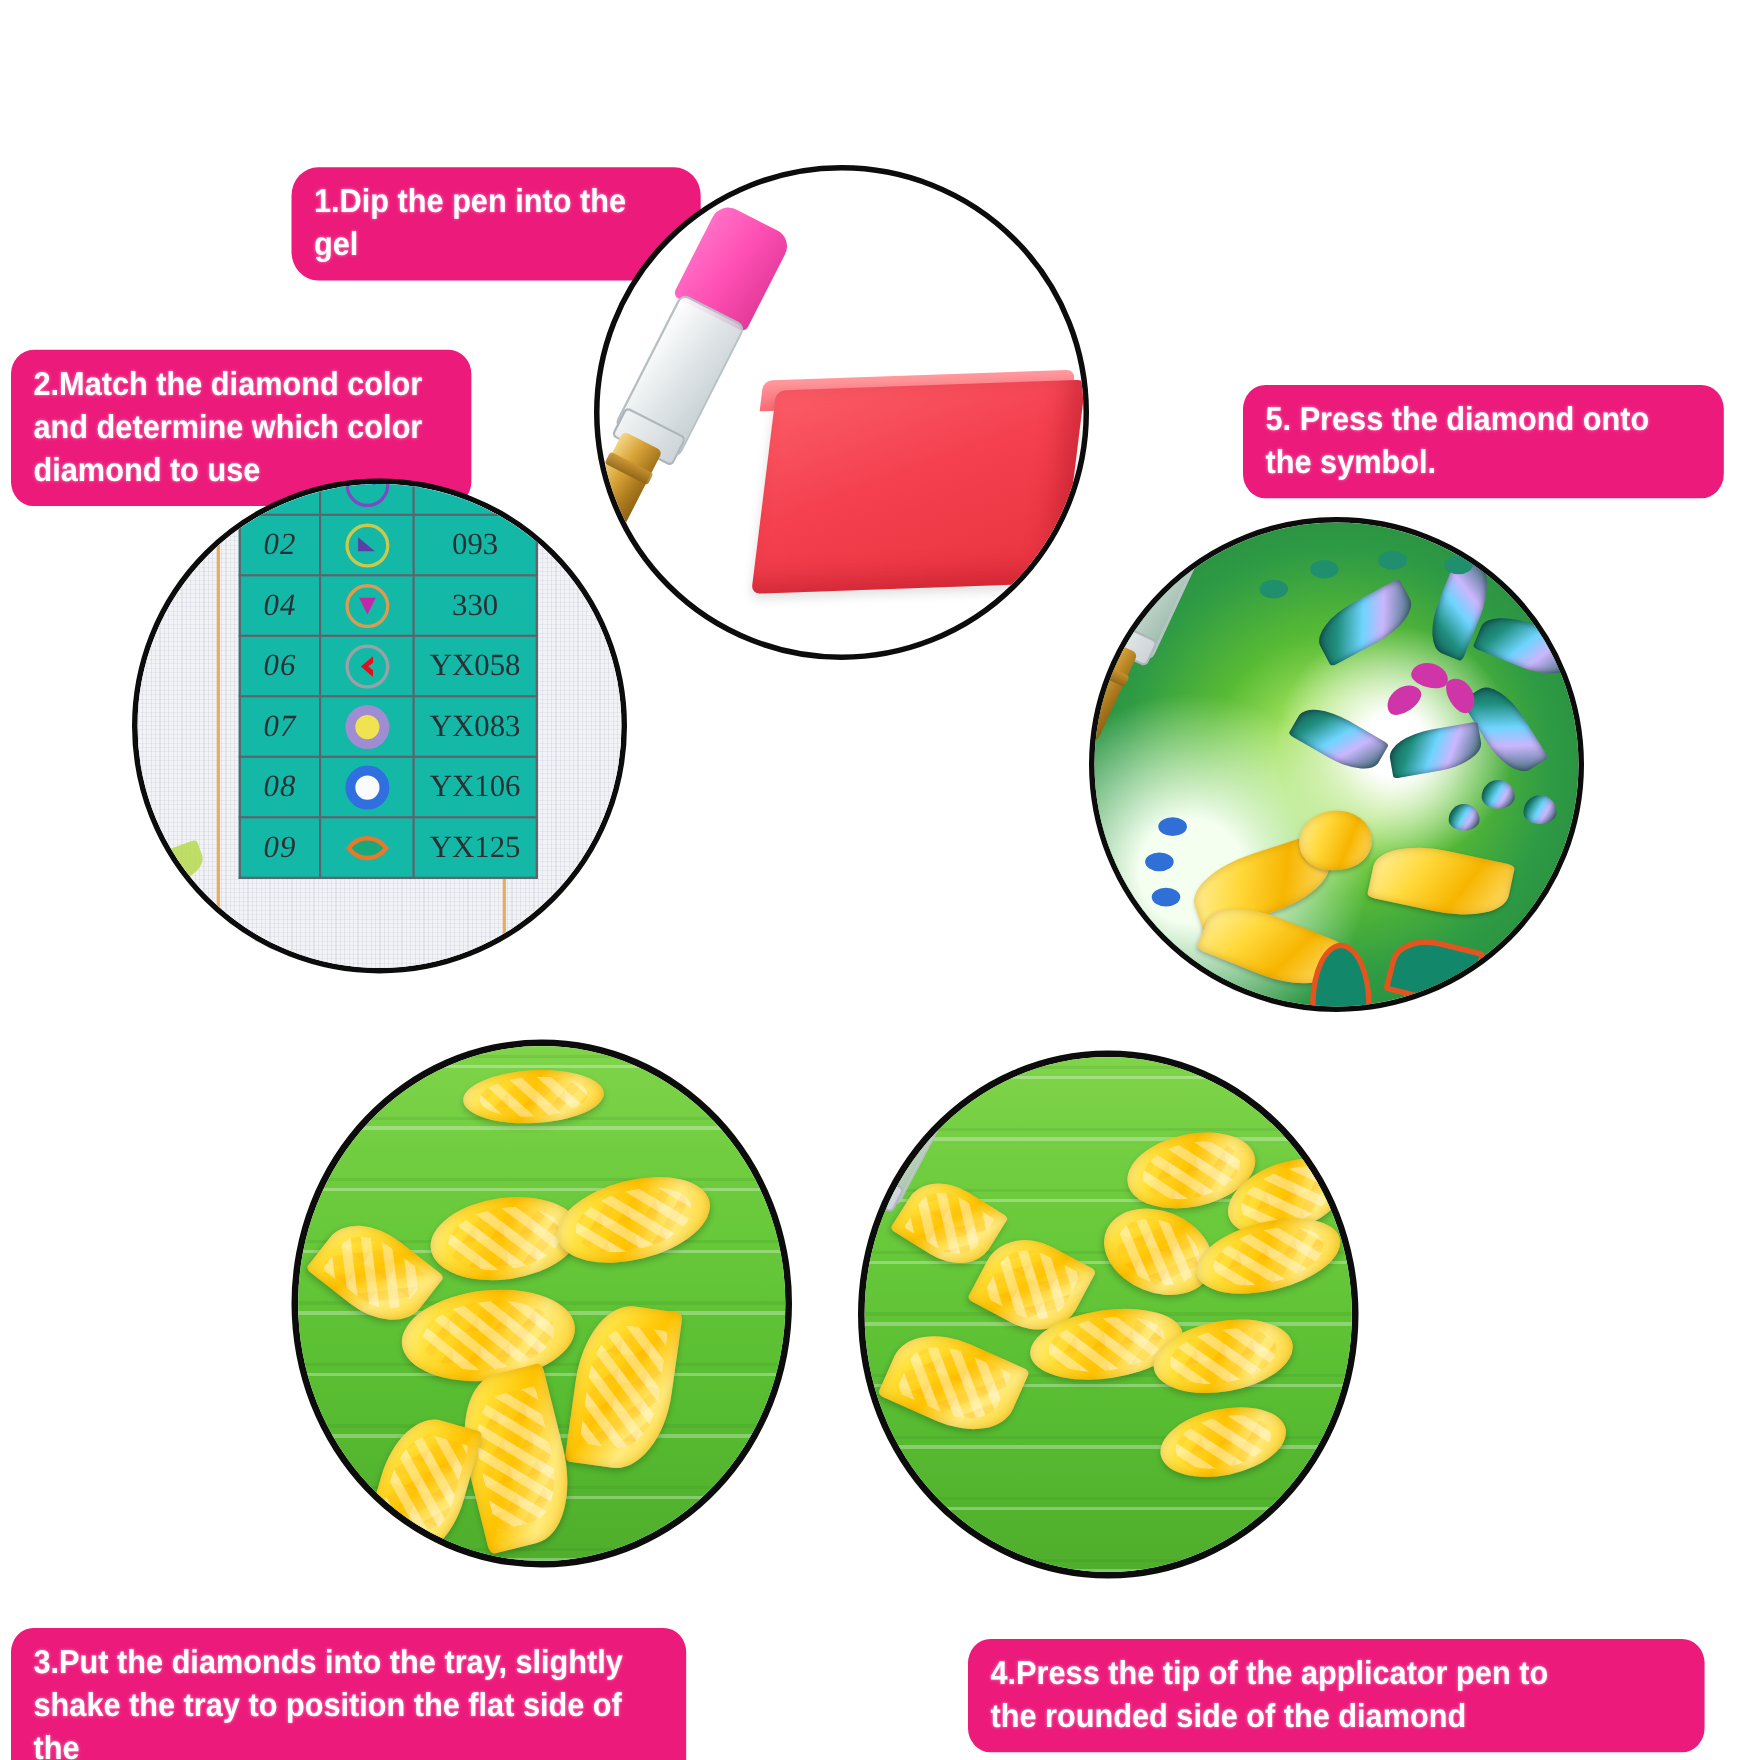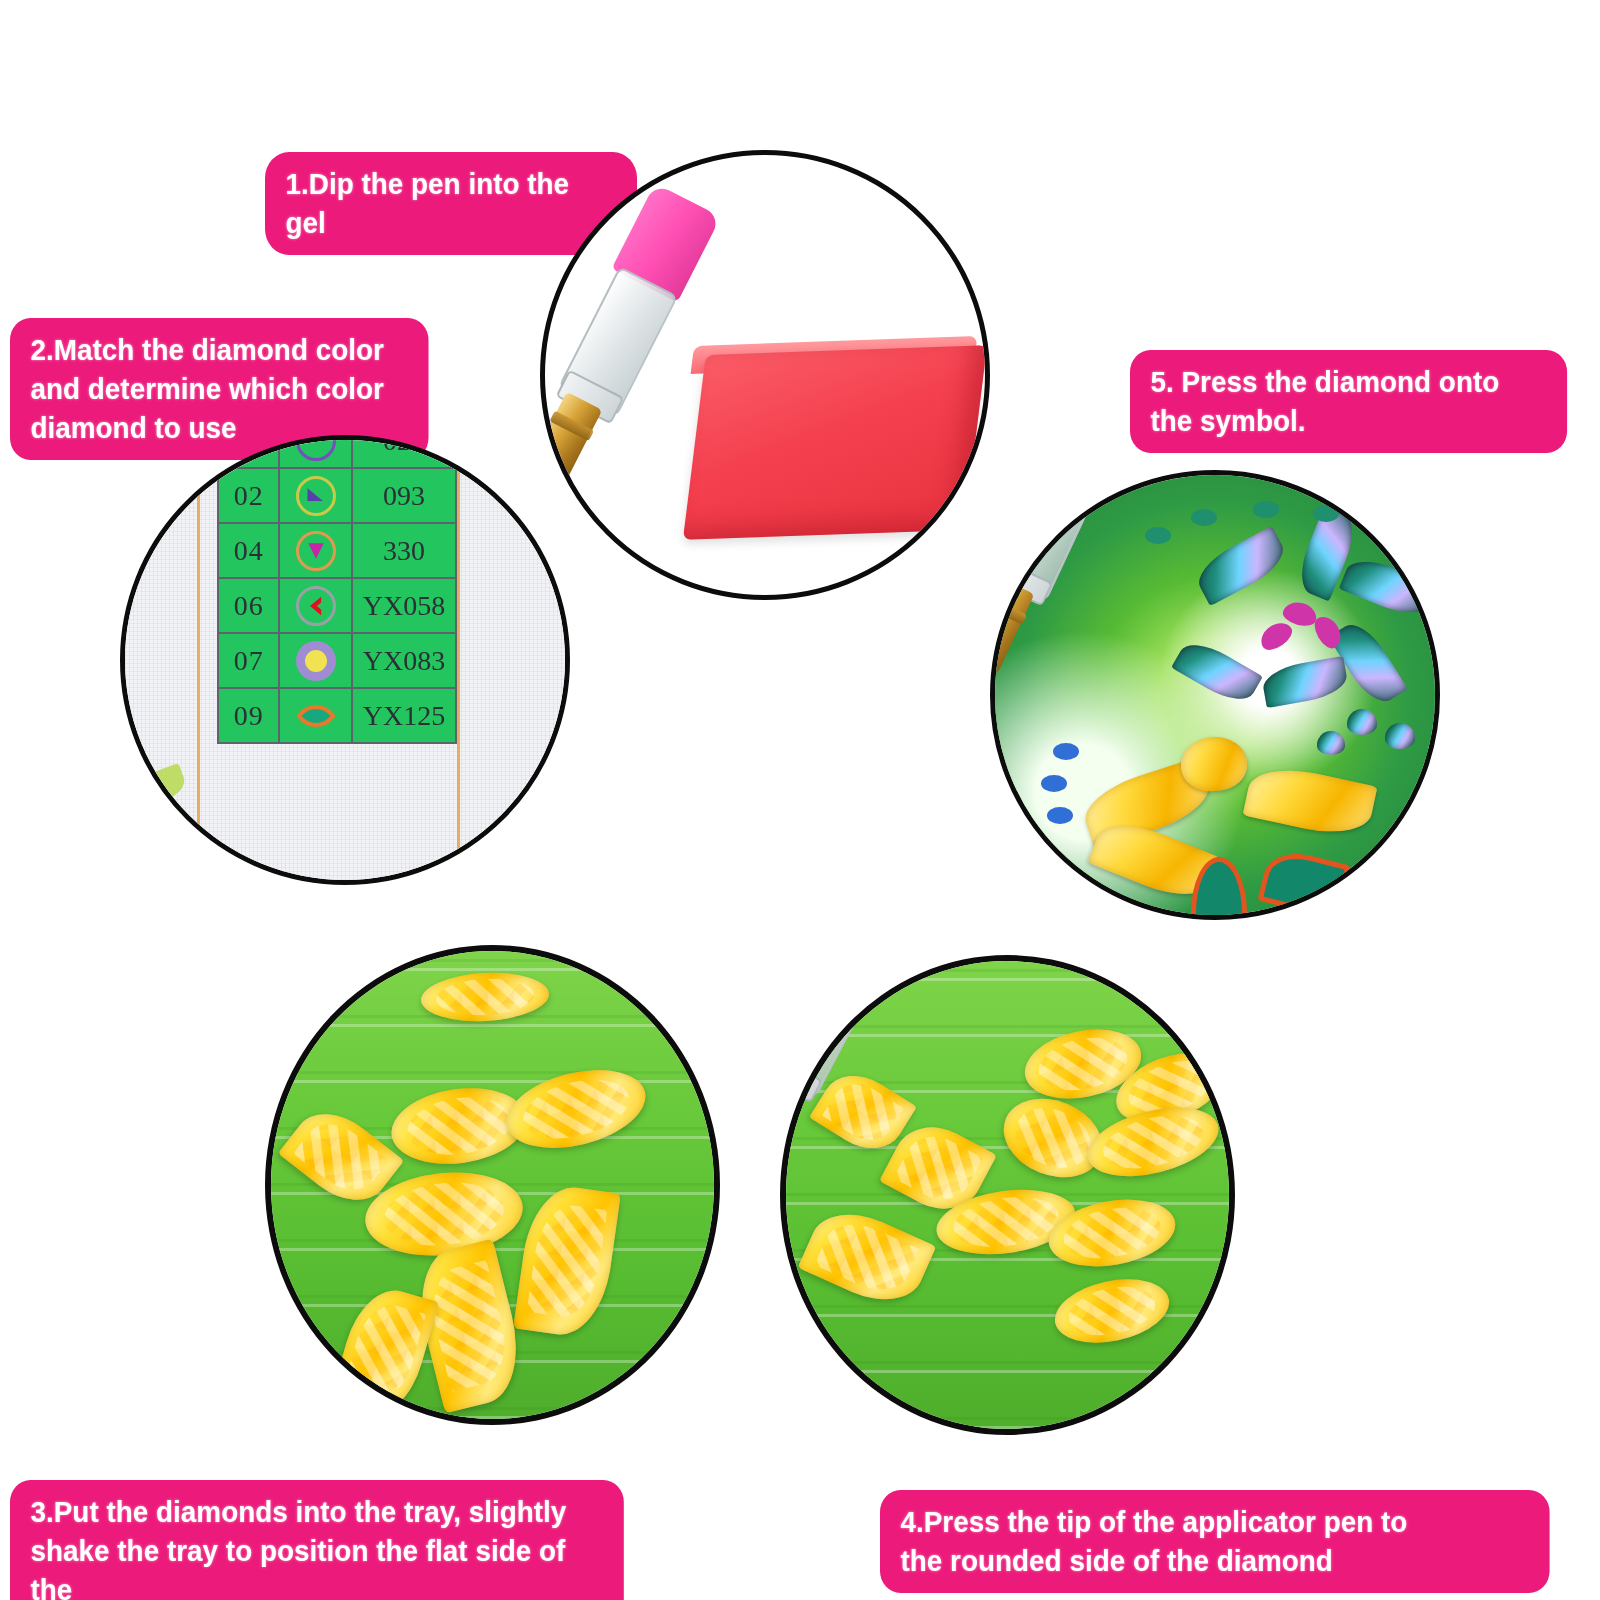--- a/index.html
+++ b/index.html
@@ -124,35 +124,35 @@
   .canvas-bg{position:absolute;inset:0;background:#f2f3f6;}
   .canvas-weave{
     position:absolute;inset:0;
     background-image:repeating-linear-gradient(90deg,rgba(190,195,205,.30) 0 1px,transparent 1px 4px),
                      repeating-linear-gradient(0deg,rgba(190,195,205,.22) 0 1px,transparent 1px 4px);
   }
   .guide{position:absolute;top:0;bottom:0;width:3px;background:#e8a14a;opacity:.85;}
   .guide.g1{left:72px;}
   .guide.g2{left:332px;}
   .chart-table{
-    position:absolute;left:92px;top:-28px;width:240px;
+    position:absolute;left:92px;top:-28px;width:272px;
     border-collapse:collapse;
-    background:#22c55e;
+    background:#14b8a6;
     font-family:"Liberation Serif", serif;
   }
   .chart-table td{
     border:2px solid #5f636b;
     height:53px;
     text-align:center;
     vertical-align:middle;
     font-size:28px;
     color:#2b2f36;
     padding:0;
   }
-  .c-idx{width:74px;letter-spacing:1px;}
+  .c-idx{width:74px;letter-spacing:1px;font-style:italic;}
   .c-sym{width:86px;}
   .c-code{width:112px;font-size:27px;letter-spacing:0px;}
   .sym{
     display:inline-block;width:40px;height:40px;border-radius:50%;
     position:relative;vertical-align:middle;box-sizing:border-box;
   }
   .sym svg{position:absolute;inset:0;width:100%;height:100%;}
   .leaf-a{position:absolute;left:14px;top:330px;width:46px;height:30px;
     background:#b7d94e;border-radius:50% 10% 50% 10%;opacity:.85;transform:rotate(-20deg);}
   .leaf-b{position:absolute;left:6px;top:430px;width:44px;height:28px;
@@ -315,20 +315,27 @@
             <td class="c-sym">
               <span class="sym" style="background:#a08cd2;">
                 <svg viewBox="0 0 40 40">
                     <circle cx="20" cy="20" r="11" fill="#f0e251"></circle>
                   </svg>
               </span>
             </td>
             <td class="c-code">YX083</td>
           </tr>
           <tr>
+            <td class="c-idx">08</td>
+            <td class="c-sym">
+              <span class="sym" style="border:9px solid #2f6fe0;background:#fafbfd;"></span>
+            </td>
+            <td class="c-code">YX106</td>
+          </tr>
+          <tr>
             <td class="c-idx">09</td>
             <td class="c-sym">
               <span class="sym" style="border-radius:0;">
                 <svg viewBox="0 0 40 40">
                     <path d="M3 20 C12 8 28 8 37 20 C28 32 12 32 3 20 Z" fill="#17a87e" stroke="#e9792a" stroke-width="4"></path>
                   </svg>
               </span>
             </td>
             <td class="c-code">YX125</td>
           </tr>

